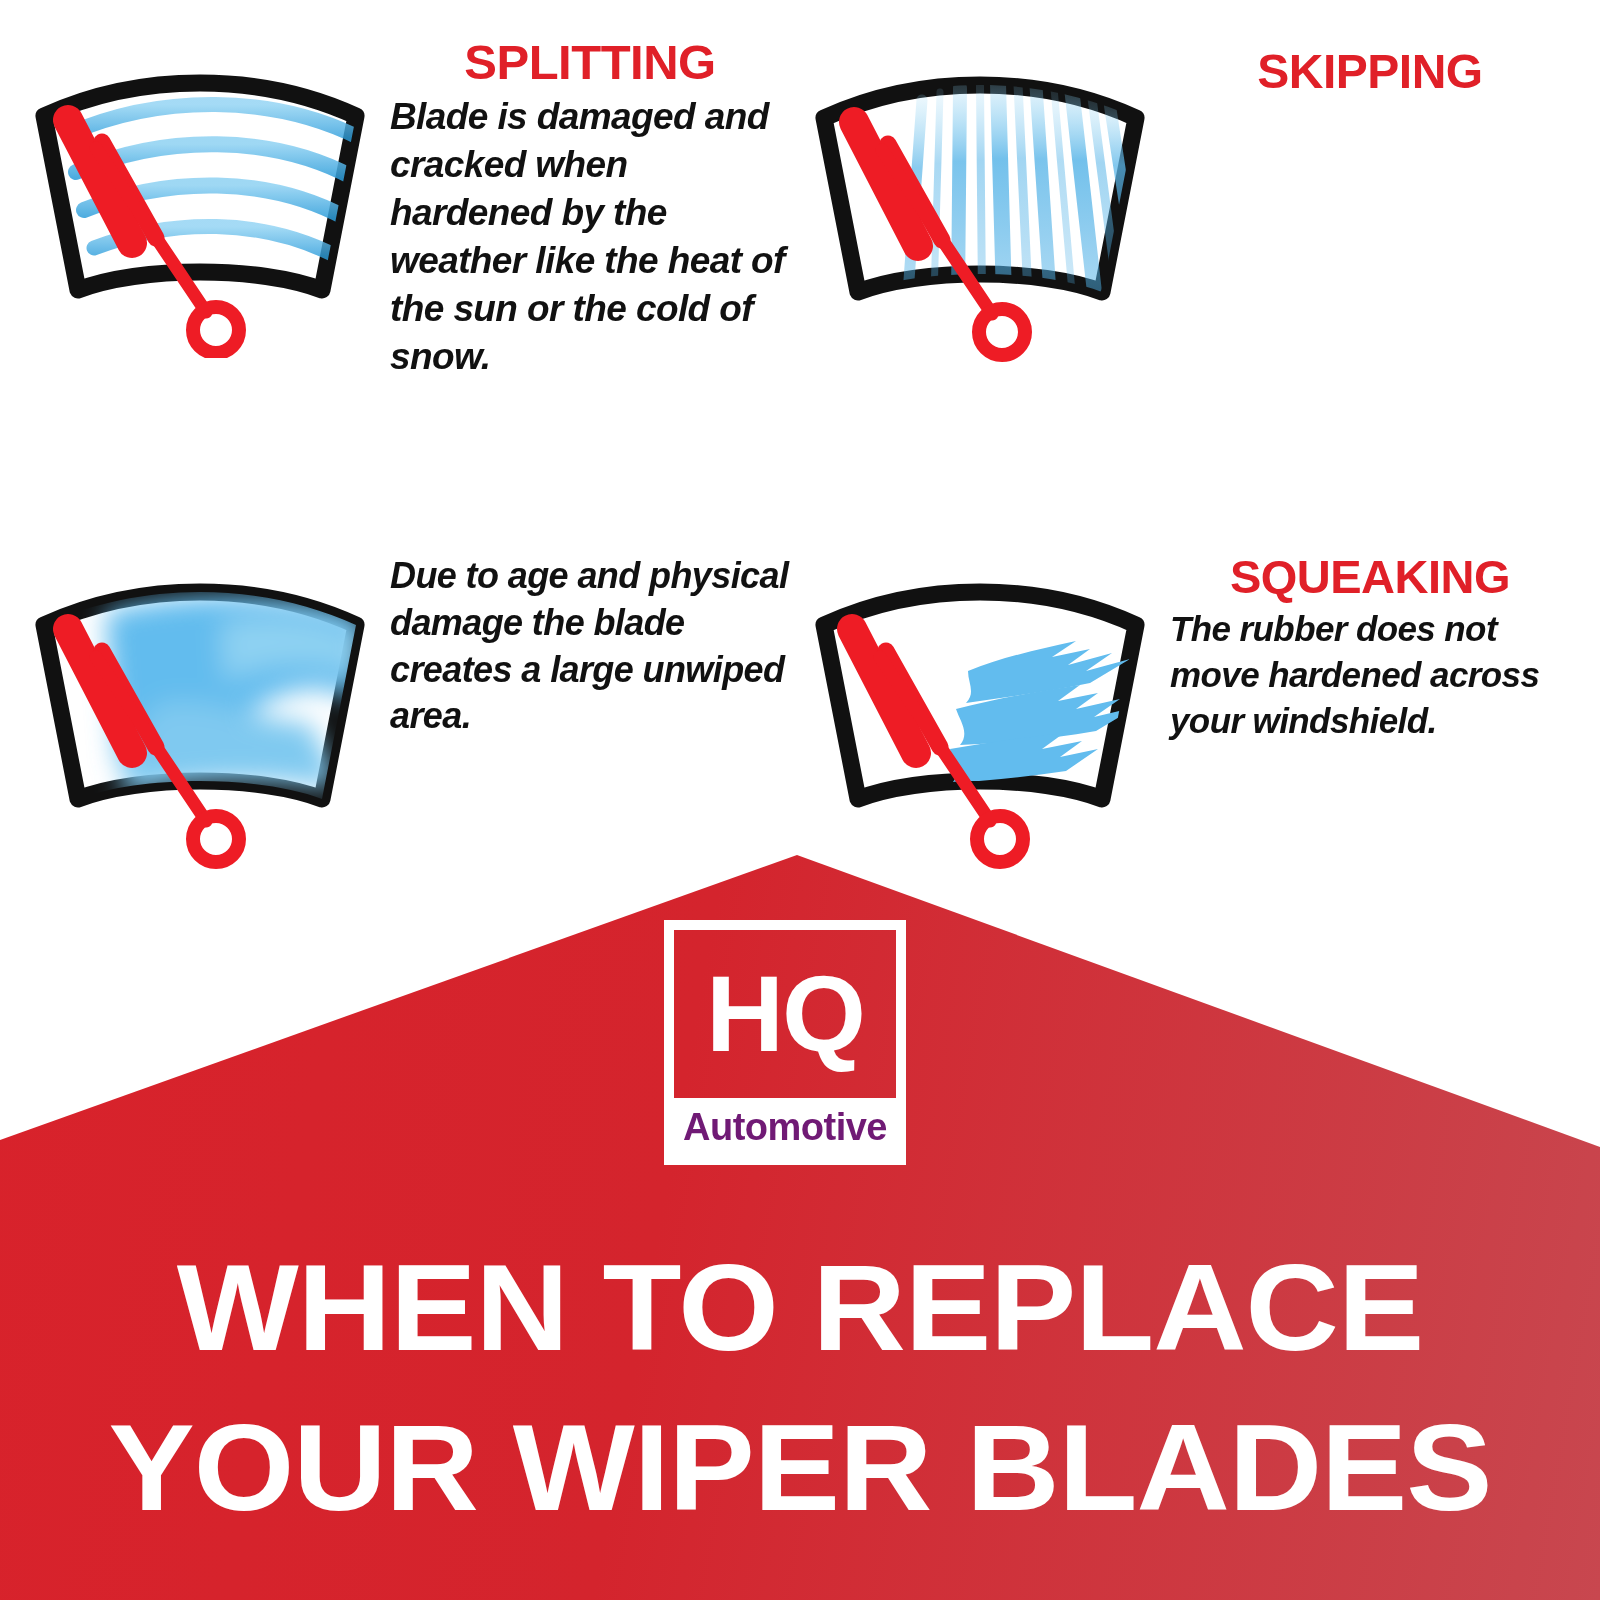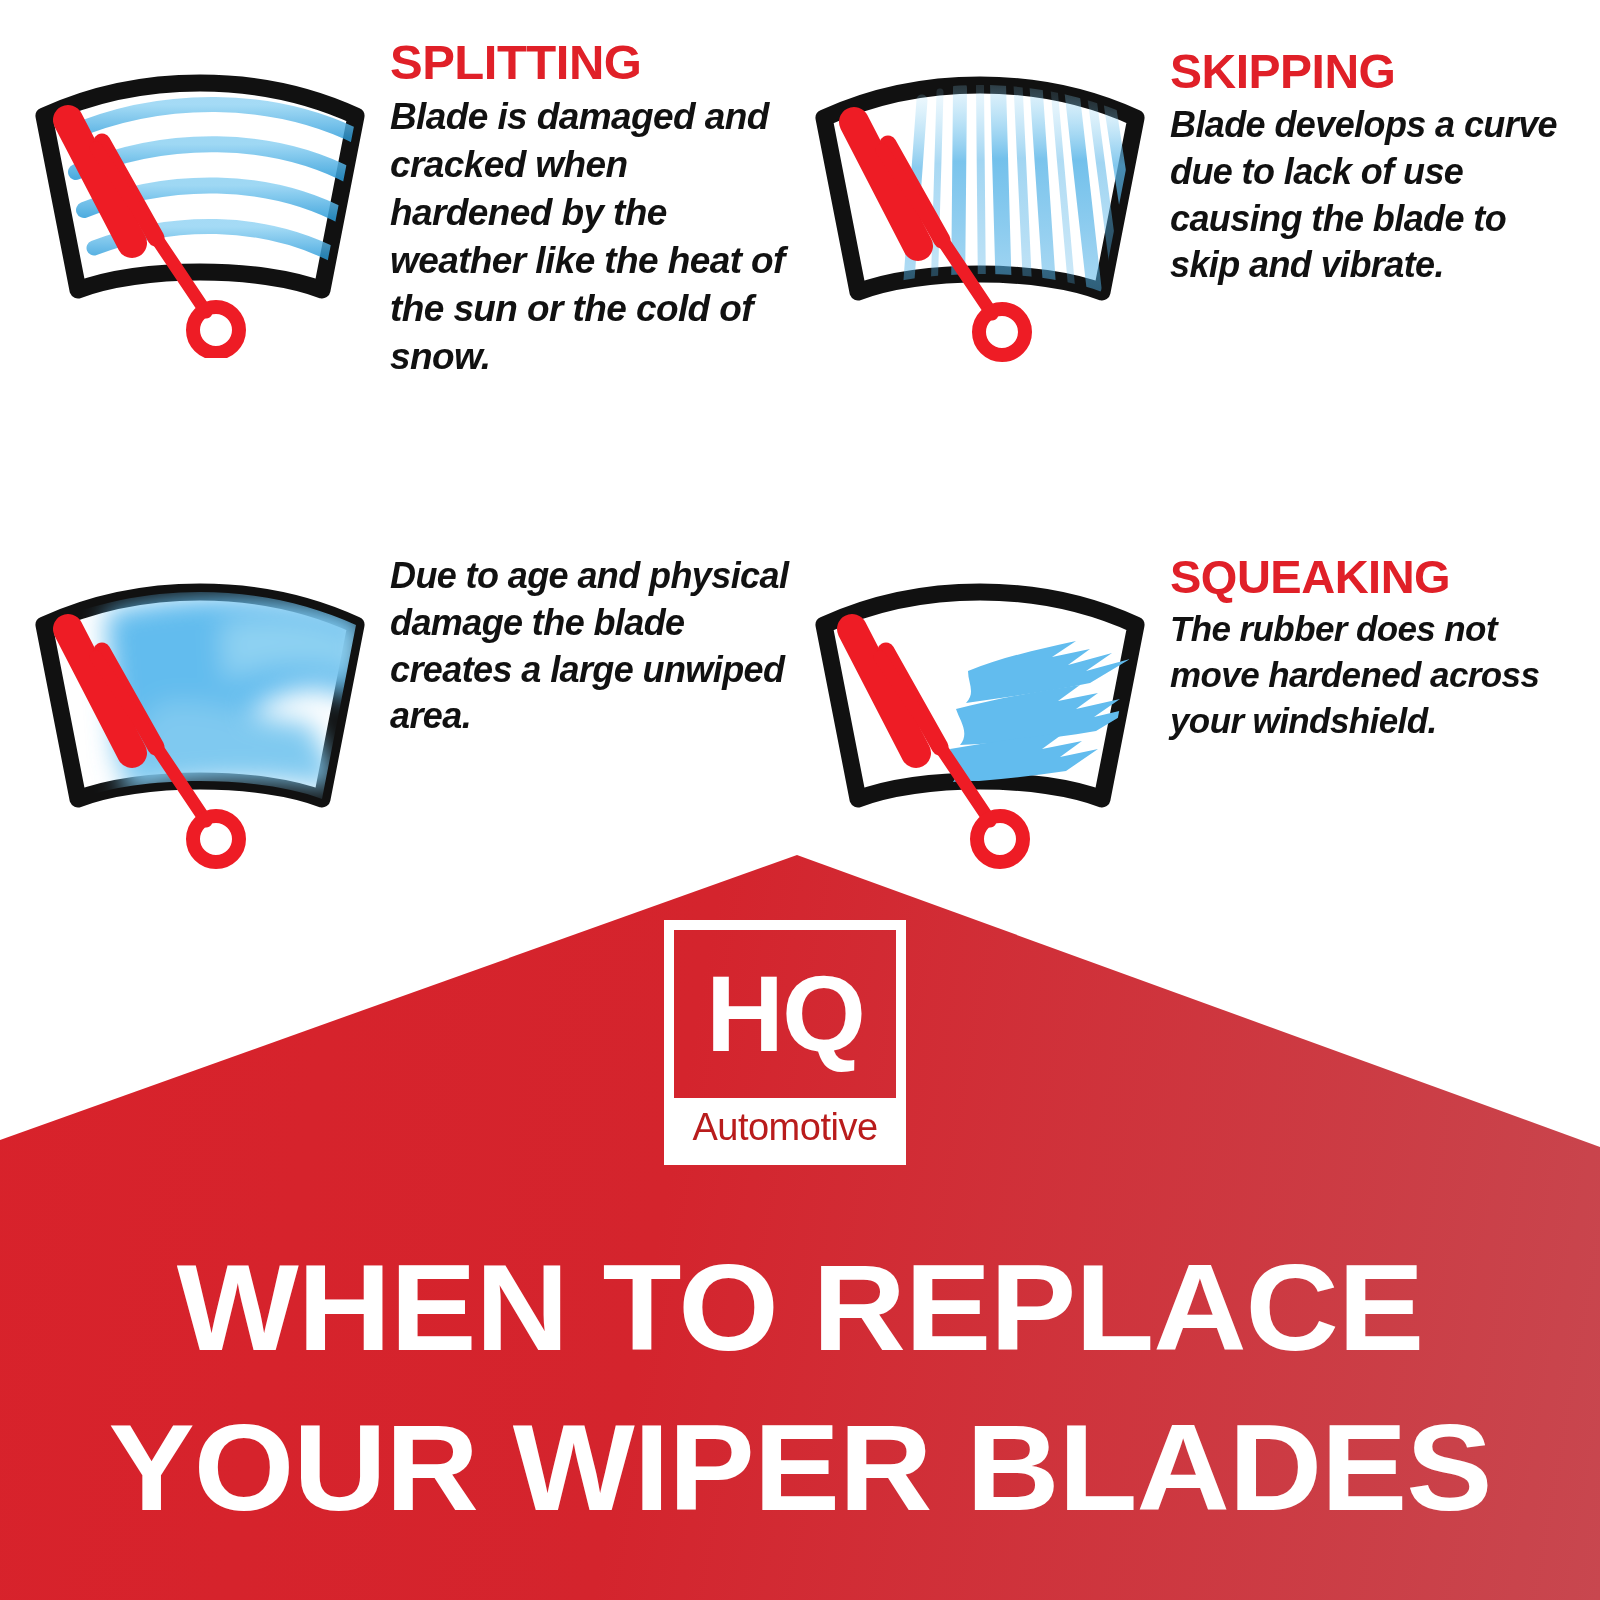--- a/index.html
+++ b/index.html
@@ -14,21 +14,21 @@
   .card{position:absolute;}
   .card .icon{position:absolute;left:0;top:0;width:380px;height:320px;}
   .card .txt{position:absolute;left:380px;top:0;width:400px;}
 
   .card-splitting{left:10px;  top:38px;}
   .card-skipping {left:790px; top:48px;}
   .card-smearing {left:10px;  top:553px;}
   .card-squeaking{left:790px; top:553px;}
 
   .sym-title{
-    font-weight:700;color:#E02028;
+    font-weight:700;color:#E02028;text-align:center;
     font-size:49px;line-height:1.0;letter-spacing:-0.5px;
     margin:0 0 6px 0;white-space:nowrap;
   }
   .sym-body{
     font-style:italic;font-weight:700;color:#111;
     text-align:left;font-size:36px;line-height:1.32;
     letter-spacing:-0.6px;margin:0;
   }
   .card-skipping  .sym-title{font-size:48px;}
   .card-squeaking .sym-title{font-size:47px;}
@@ -54,21 +54,21 @@
   }
   .logo .hq{
     color:#ffffff;font-weight:700;font-size:108px;line-height:1;
     letter-spacing:-2px;
   }
   .logo .auto-area{
     position:absolute;left:0;right:0;bottom:0;height:57px;background:#ffffff;
     display:flex;align-items:center;justify-content:center;
   }
   .logo .auto{
-    color:#b91c1c;font-weight:400;font-size:38px;line-height:1;letter-spacing:-0.5px;
+    color:#701a75;font-weight:700;font-size:38px;line-height:1;letter-spacing:-0.5px;
   }
 
   .headline{
     position:absolute;left:0;top:1228px;width:1600px;text-align:center;
     color:#ffffff;font-weight:700;
     font-size:122px;line-height:160px;letter-spacing:-1px;
     transform:scaleX(1.06);transform-origin:50% 0;
   }
   .headline .hl-line{display:block;white-space:nowrap;}
 </style>
@@ -143,21 +143,20 @@
         <g fill="none" stroke="#EE1C25" stroke-linecap="round" stroke-linejoin="round">
           <path d="M64,74 L128,198" stroke-width="30"></path>
           <path d="M98,96 L152,192" stroke-width="17"></path>
           <path d="M92,102 L202,266" stroke-width="13"></path>
           <circle cx="212" cy="284" r="23" stroke-width="14"></circle>
         </g>
       </svg>
     </div>
     <div class="txt">
       <p class="sym-title">SKIPPING</p>
-      <p class="sym-body">Blade develops a curve due to lack of use causing the blade to skip and vibrate.</p>
     </div>
   </div>
 
   <div class="card card-smearing">
     <div class="icon">
       <svg viewBox="0 0 380 320" width="380" height="320" aria-hidden="true">
         <defs>
           <clipPath id="glassClipC">
             <path d="M34,72 C130,28 250,28 346,72 L312,246 C250,222 130,222 68,246 Z"></path>
           </clipPath>

